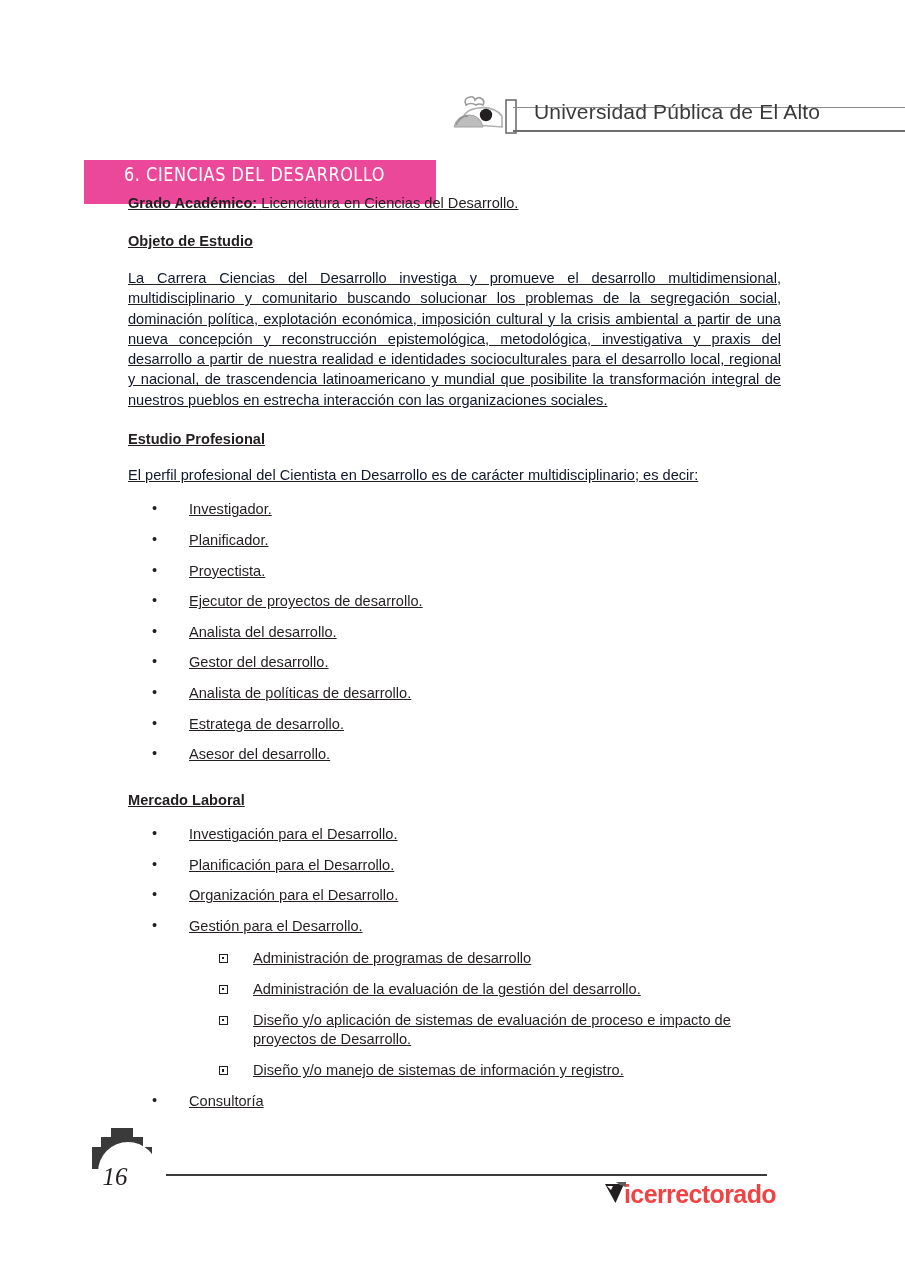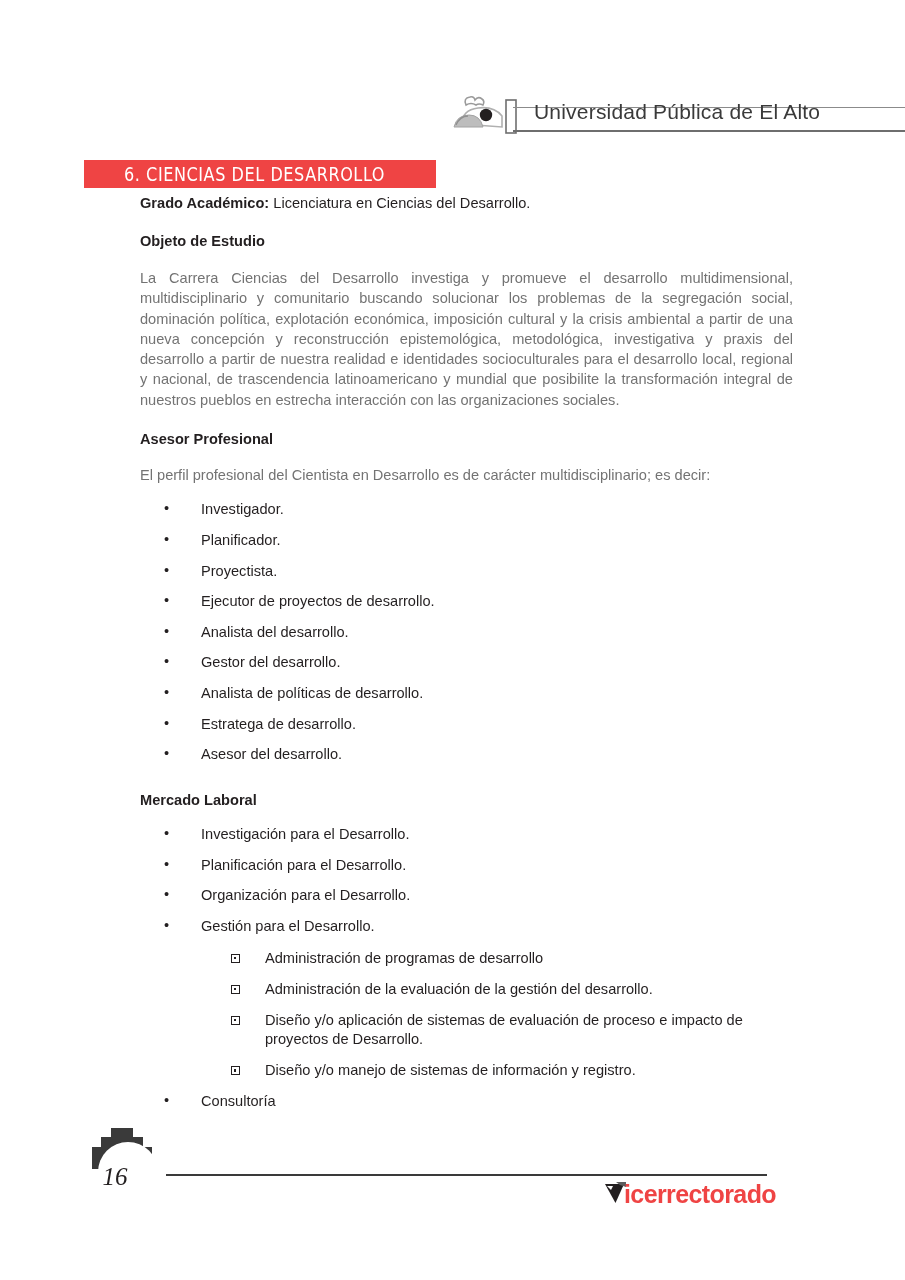--- a/index.html
+++ b/index.html
@@ -58,50 +58,51 @@
     height: 48px;
   }
   .header-logo svg { display: block; }
 
   
   .section-bar {
     position: absolute;
     left: 84px;
     top: 160px;
     width: 352px;
-    height: 28px;
-    background: #ef4444;
+    height: 44px;
+    background: #ec4899;
   }
   .section-bar-label {
     position: absolute;
     left: 40px;
     top: 3px;
     color: #ffffff;
     font-family: "Liberation Sans Narrow", "DejaVu Sans Condensed", "Liberation Sans", sans-serif;
     font-size: 19px;
     font-weight: 400;
     letter-spacing: 0.6px;
     transform: scaleX(0.94);
     transform-origin: left center;
     white-space: nowrap;
   }
 
   
   .content {
     position: absolute;
-    left: 140px;
+    left: 128px;
     top: 193px;
     width: 653px;
+    text-decoration: underline;
   }
   .para {
     font-size: 14.6px;
     line-height: 20.3px;
     text-align: justify;
     margin: 0 0 13px 0;
-    color: #737373;
+    color: #0f172a;
   }
   .para.tight { margin-bottom: 11px; }
   .lead-line {
     font-size: 14.6px;
     line-height: 20px;
     margin: 0 0 18px 0;
   }
   .bold { font-weight: 700; }
   .heading {
     font-size: 14.6px;
@@ -257,21 +258,21 @@
 <div class="content">
 
   <p class="lead-line">
     <span class="bold">Grado Académico:</span><span> Licenciatura en Ciencias del Desarrollo.</span>
   </p>
 
   <div class="heading">Objeto de Estudio</div>
 
   <p class="para">La Carrera Ciencias del Desarrollo investiga y promueve el desarrollo multidimensional, multidisciplinario y comunitario buscando solucionar los problemas de la segregación social, dominación política, explotación económica, imposición cultural y la crisis ambiental a partir de una nueva concepción y reconstrucción epistemológica, metodológica, investigativa y praxis del desarrollo a partir de nuestra realidad e identidades socioculturales para el desarrollo local, regional y nacional, de trascendencia latinoamericano y mundial que posibilite la transformación integral de nuestros pueblos en estrecha interacción con las organizaciones sociales.</p>
 
-  <div class="heading" style="margin-top:19px;margin-bottom:16px;">Asesor Profesional</div>
+  <div class="heading" style="margin-top:19px;margin-bottom:16px;">Estudio Profesional</div>
 
   <p class="para tight" style="margin-bottom:15px;">El perfil profesional del Cientista en Desarrollo es de carácter multidisciplinario; es decir:</p>
 
   <ul class="lvl1">
     <li><span class="marker">•</span><span>Investigador.</span></li>
     <li><span class="marker">•</span><span>Planificador.</span></li>
     <li><span class="marker">•</span><span>Proyectista.</span></li>
     <li><span class="marker">•</span><span>Ejecutor de proyectos de desarrollo.</span></li>
     <li><span class="marker">•</span><span>Analista del desarrollo.</span></li>
     <li><span class="marker">•</span><span>Gestor del desarrollo.</span></li>

